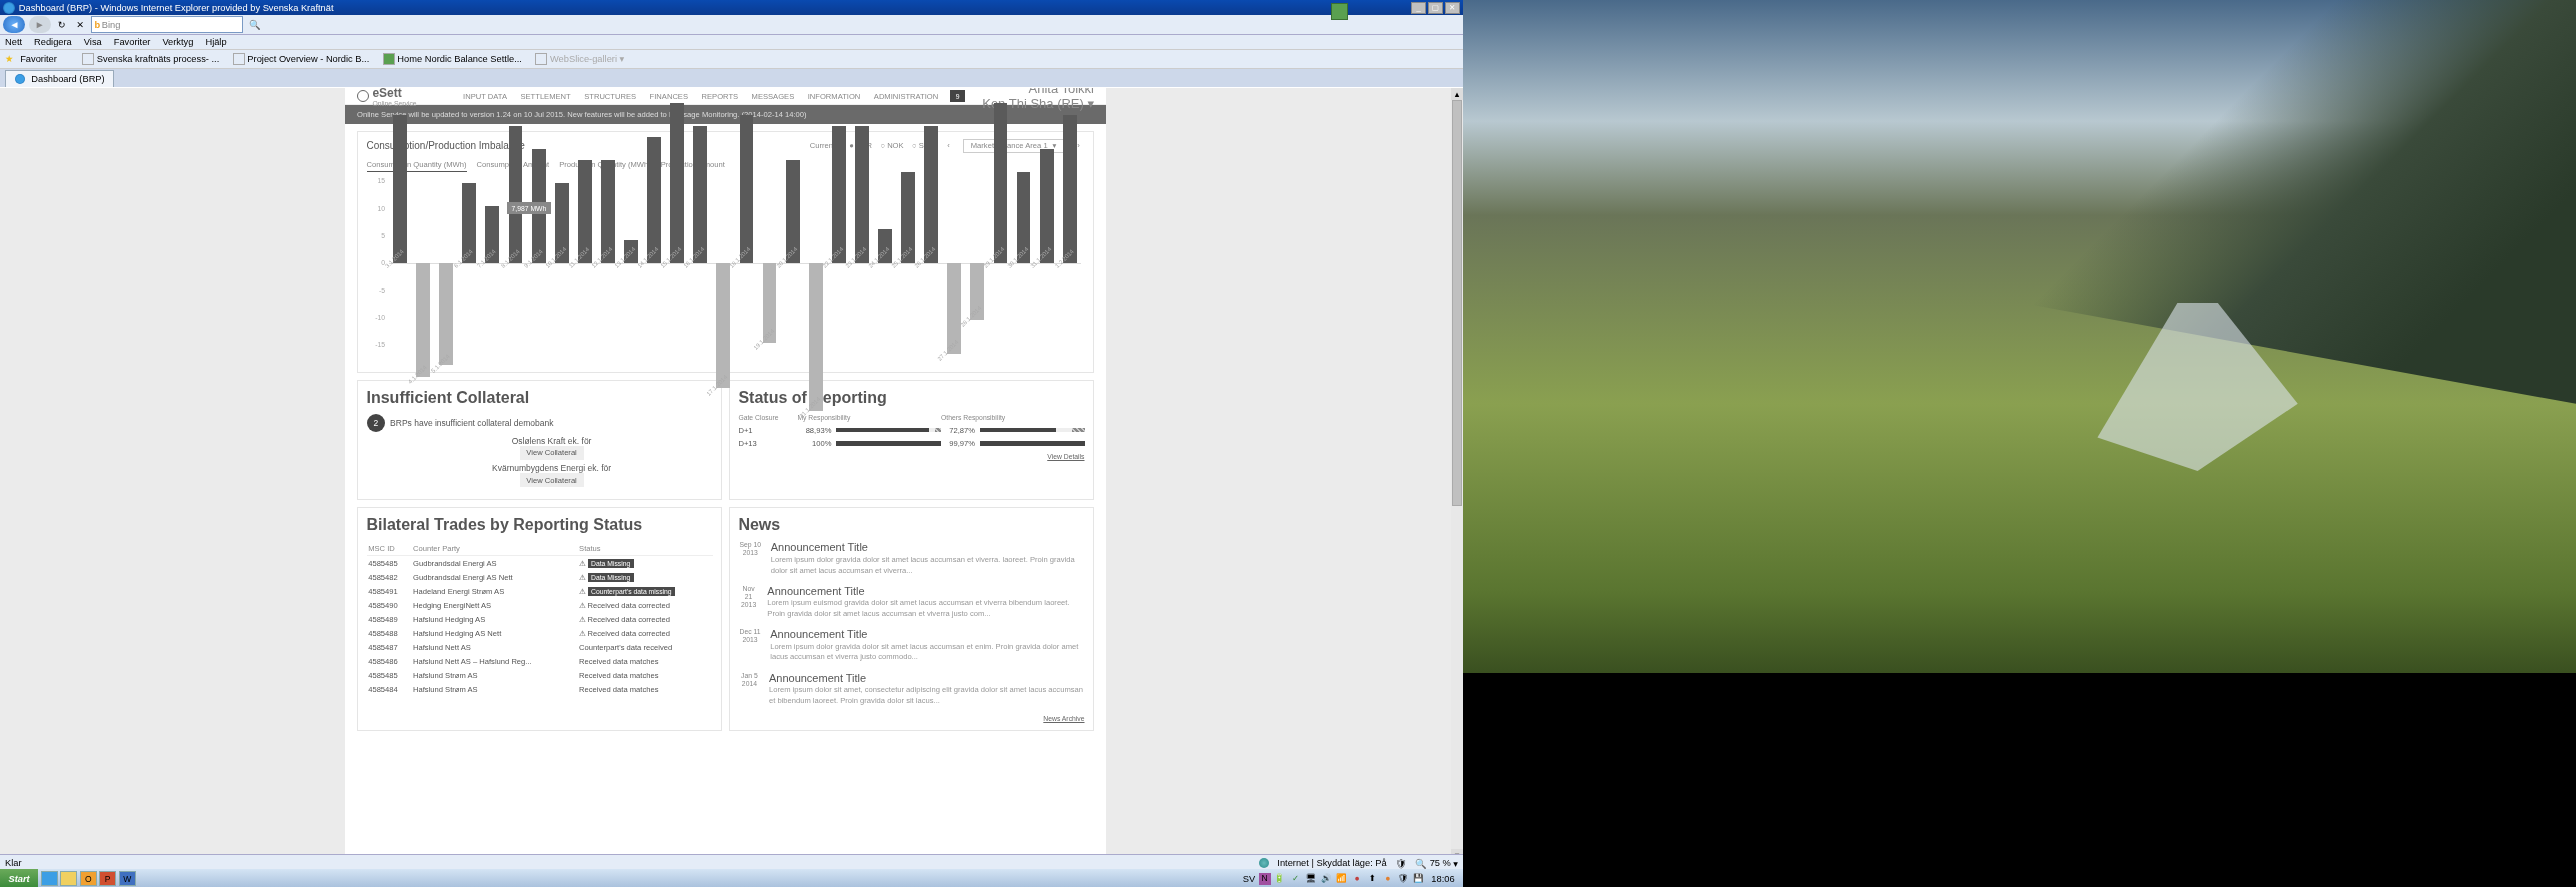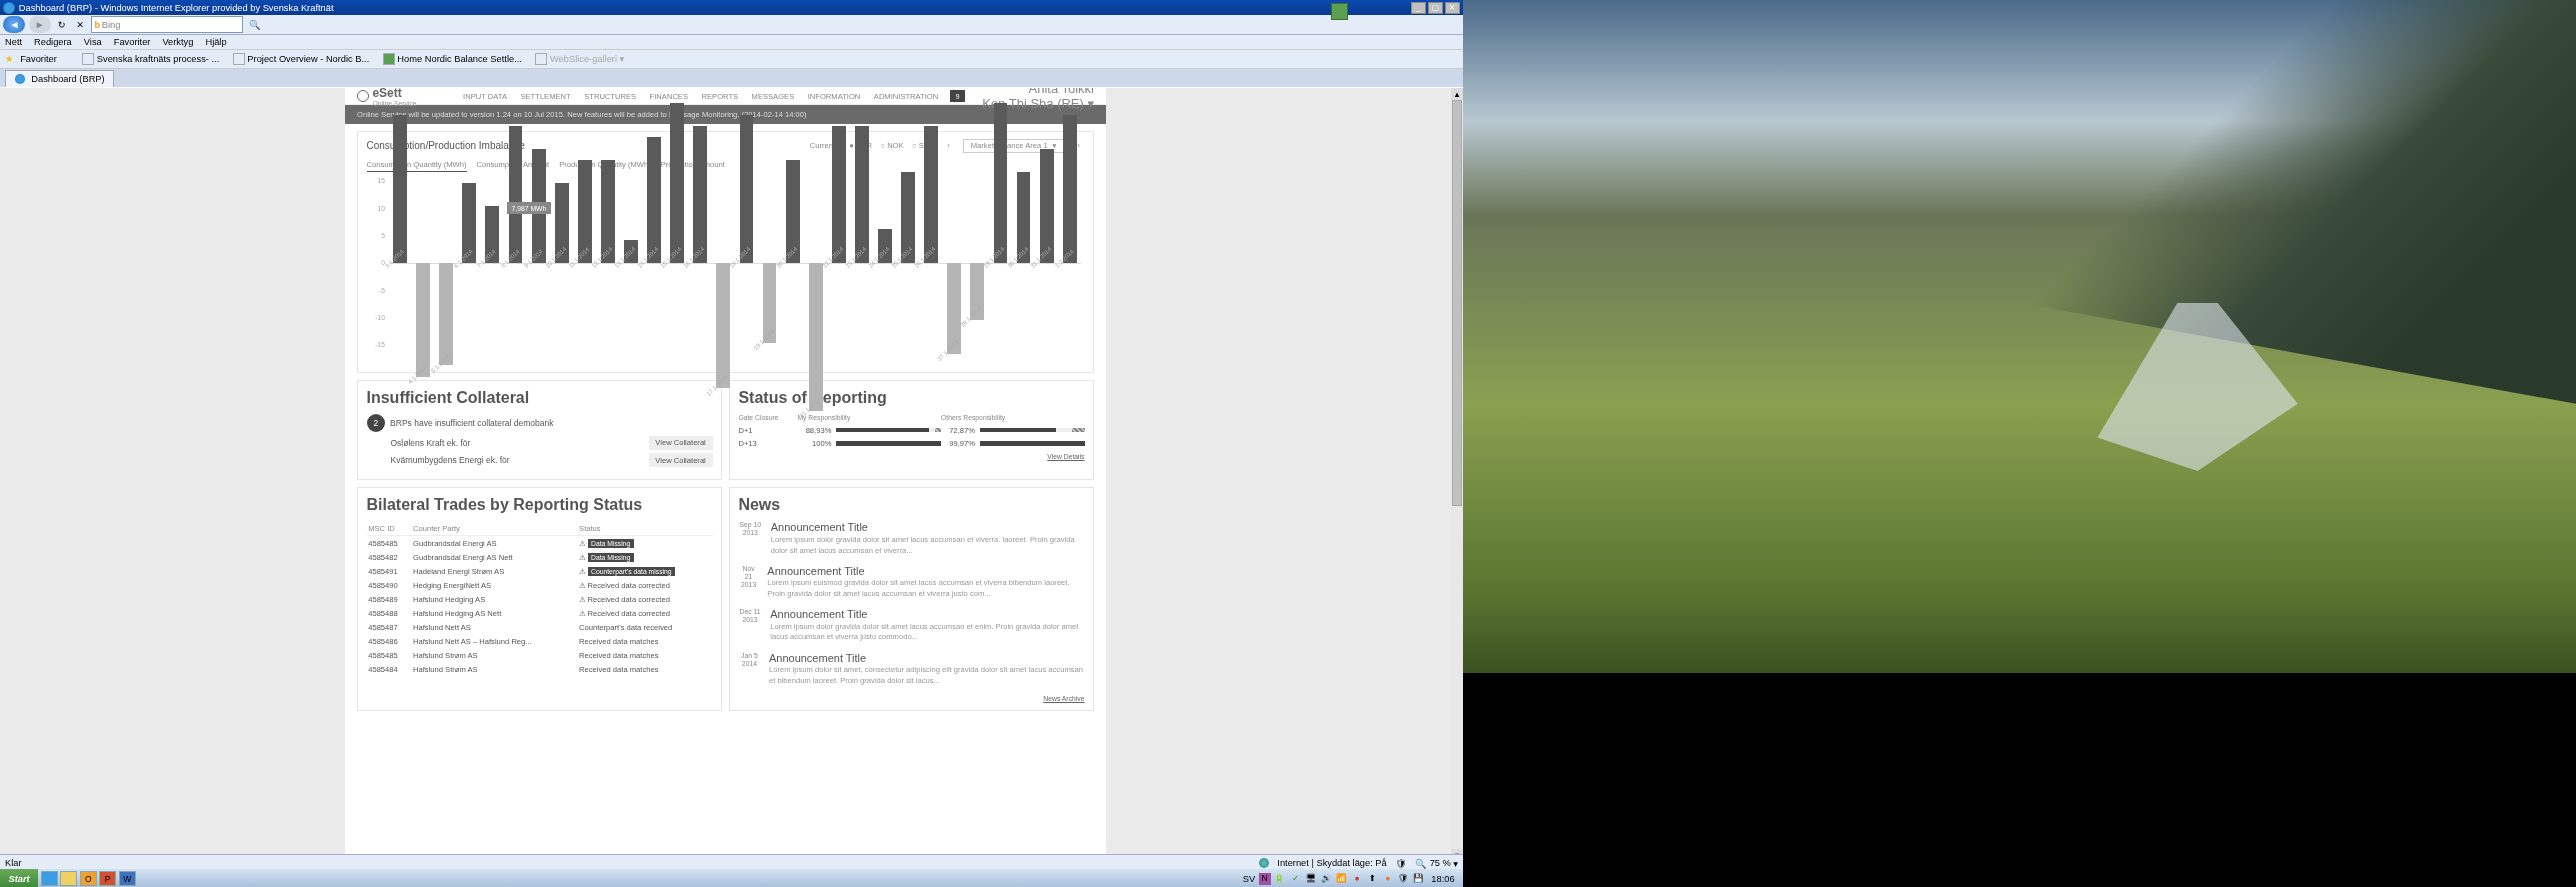--- a/index.html
+++ b/index.html
@@ -71,21 +71,21 @@
 .bars { position:absolute; inset:0; display:flex;}
 .bar-g { flex:1; position:relative;}
 .bar-g .lbl { position:absolute; left:50%; font-size:6px; color:#aaa; transform:translateX(-50%) rotate(-45deg); transform-origin:left bottom; white-space:nowrap;}
 .seg { position:absolute; width:60%; left:20%; }
 .tooltip { position:absolute; background:#888; color:#fff; font-size:6.8px; padding:2.5px 5px; top:25px; left:118px; z-index:5;}
 
 .two-col { display:flex; gap:6.8px; margin:0 12px;}
 .two-col .col { flex:1; border:0.8px solid #e5e5e5; padding:8.5px;}
 .col h3 { font-size:16px; font-weight:bold; color:#555; margin-bottom:6.8px;}
 .circ { width:18.6px; height:18.6px; border-radius:50%; background:#444; color:#fff; display:inline-flex; align-items:center; justify-content:center; font-size:8.5px; margin-right:5px;}
-.coll-row { display:flex; align-items:center; margin:3.4px 0 3.4px 24px;}
+.coll-row { display:flex; align-items:center; margin:3.4px 0 3.4px 24px;flex-direction:column;}
 .coll-row span:first-child { flex:1;}
 .badge-btn { background:#eee; padding:2.5px 6.8px; font-size:7.6px; cursor:pointer; }
 
 .status-hdr { display:flex; font-size:6.8px; color:#888; margin-bottom:5px;}
 .status-hdr span:nth-child(1){width:59px;} .status-hdr span:nth-child(2){flex:1;} .status-hdr span:nth-child(3){flex:1;}
 .status-row { display:flex; align-items:center; font-size:7.6px; margin:4.2px 0;}
 .status-row .g { width:59px;}
 .prog { flex:1; display:flex; align-items:center; gap:5px;}
 .prog .pct { width:34px; text-align:right;}
 .prog .bar { flex:1; height:4.2px; background:#eee; position:relative;}

